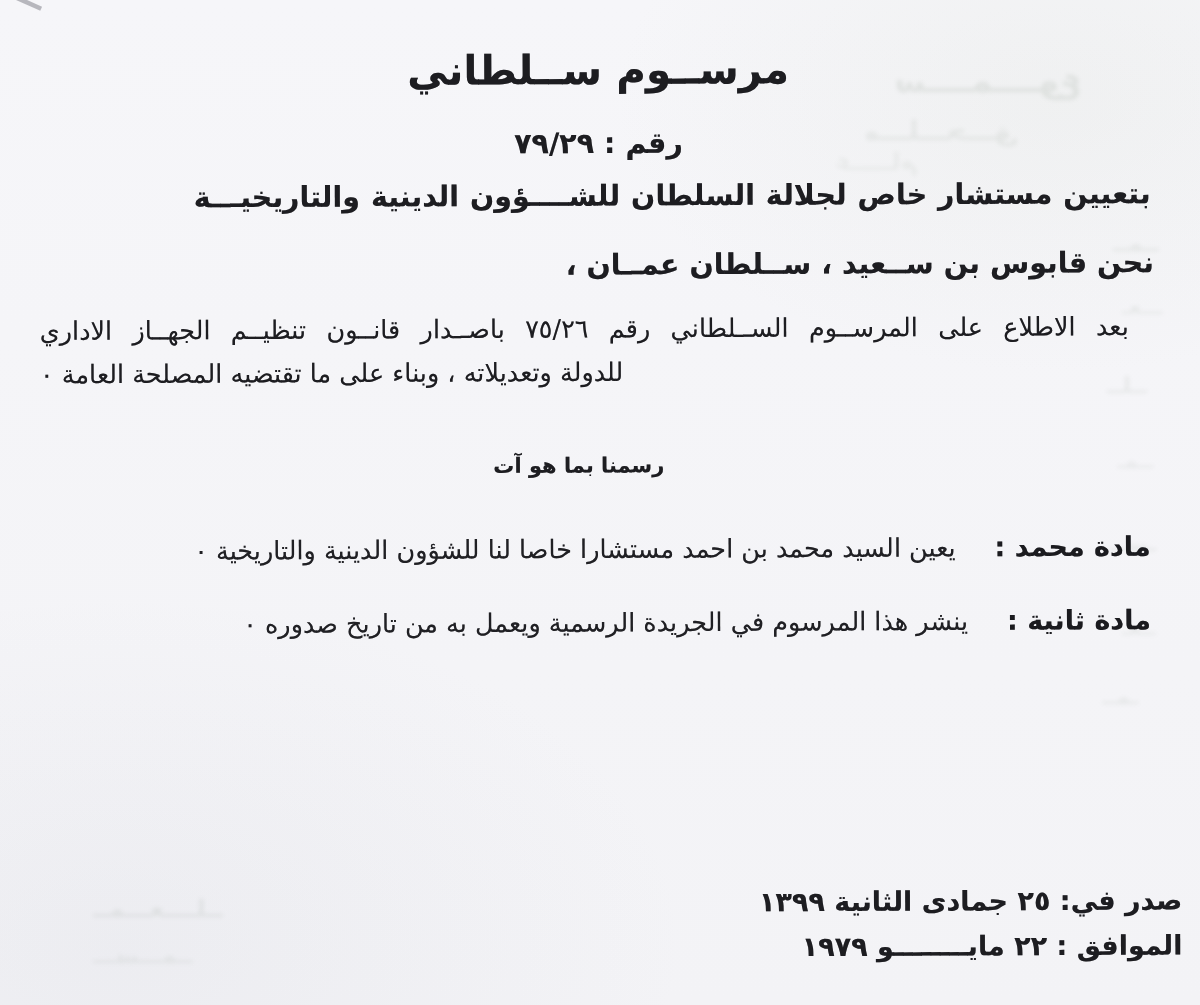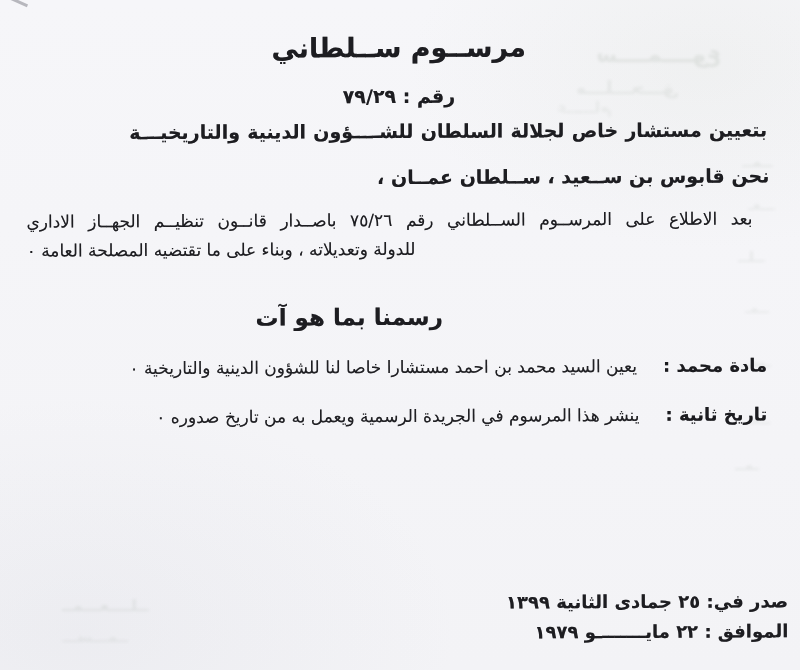--- a/index.html
+++ b/index.html
@@ -19,21 +19,21 @@
   }
   .b{font-weight:bold;}
   #title   {top:30px;left:0;right:0;text-align:center;font-size:27px;}
   #num     {top:84px;left:0;right:0;text-align:center;font-size:19px;}
   #subject {top:119px;right:32px;width:638px;font-size:19px;
             text-align:justify;text-align-last:justify;}
   #we      {top:165px;right:30px;font-size:19px;}
   #p1      {top:209px;right:47px;width:726px;font-size:17px;
             text-align:justify;text-align-last:justify;}
   #p2      {top:238px;left:27px;font-size:17px;}
-  #enact   {top:302px;right:357px;font-size:23px;}
+  #enact   {top:302px;right:357px;font-size:14px;}
   .article {position:absolute;right:33px;display:flex;flex-direction:row;gap:26px;direction:rtl;}
   #a1{top:356px;} #a2{top:405px;}
   .article .lbl{font-size:18px;font-weight:bold;white-space:nowrap;direction:rtl;
                 color:#1b1b1f;text-shadow:0 0 .4px rgba(20,20,25,.45);}
   .article .txt{font-size:17px;white-space:nowrap;direction:rtl;color:#202024;
                 padding-top:1px;text-shadow:0 0 .3px rgba(20,20,25,.4);}
   #d1{top:591px;right:13px;font-size:18px;}
   #d2{top:621px;right:13px;font-size:18px;}
 
   
@@ -91,21 +91,21 @@
     <div id="p2" class="ar" lang="ar">للدولة وتعديلاته ، وبناء على ما تقتضيه المصلحة العامة ٠</div>
 
     <div id="enact" class="ar b" lang="ar">رسمنا بما هو آت</div>
 
     <div id="a1" class="article">
       <span class="lbl" lang="ar">مادة محمد :</span>
       <span class="txt" lang="ar">يعين السيد محمد بن احمد مستشارا خاصا لنا للشؤون الدينية والتاريخية ٠</span>
     </div>
 
     <div id="a2" class="article">
-      <span class="lbl" lang="ar">تاريخ ثانية :</span>
+      <span class="lbl" lang="ar">مادة ثانية :</span>
       <span class="txt" lang="ar">ينشر هذا المرسوم في الجريدة الرسمية ويعمل به من تاريخ صدوره ٠</span>
     </div>
 
     <div id="d1" class="ar b" lang="ar">صدر في: ٢٥ جمادى الثانية ١٣٩٩</div>
 
     <div id="d2" class="ar b" lang="ar">الموافق : ٢٢ مايــــــــو ١٩٧٩</div>
 
   </div>
 </div>
 

